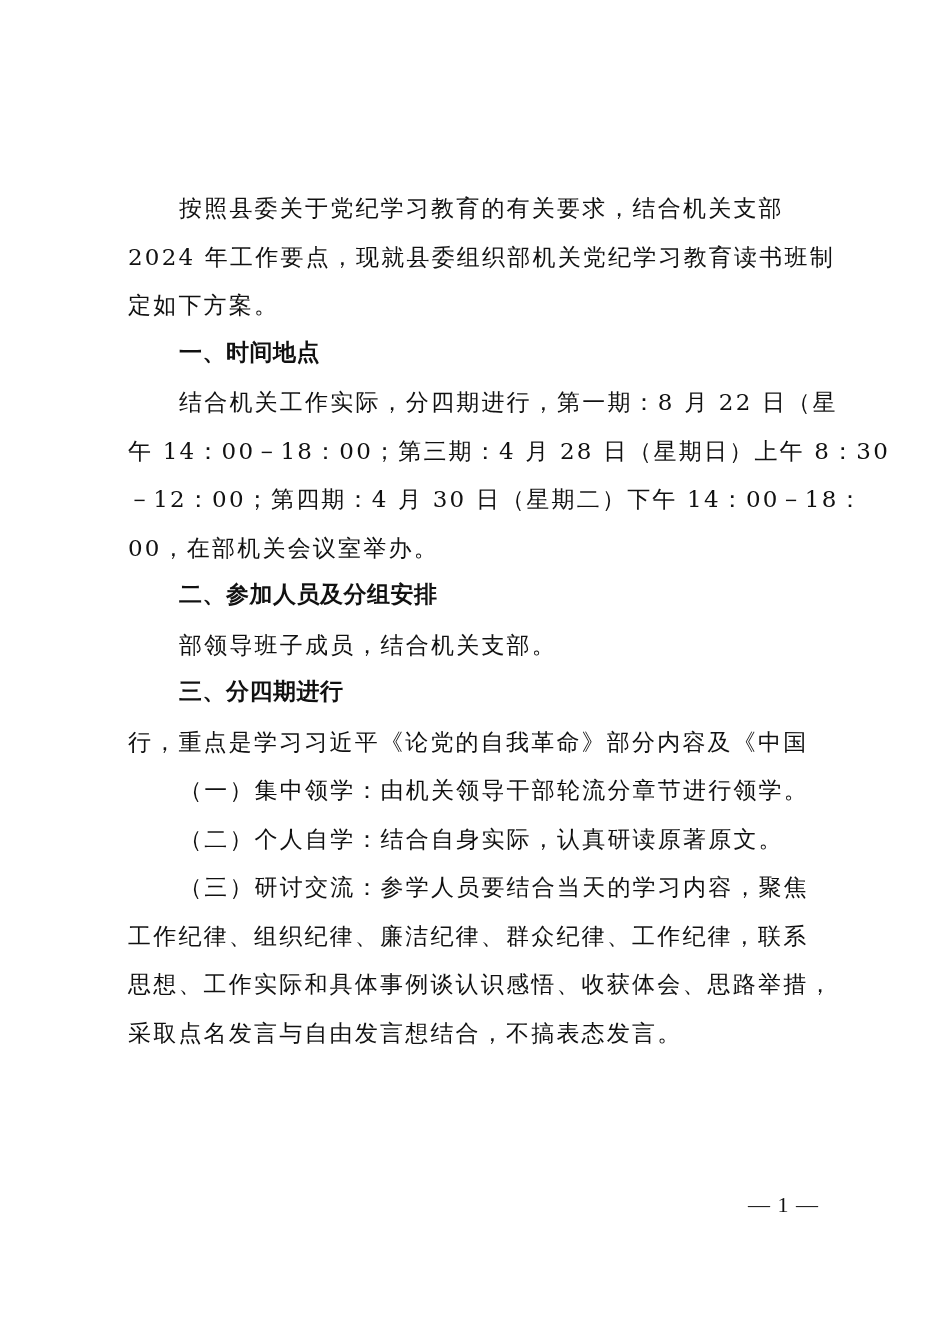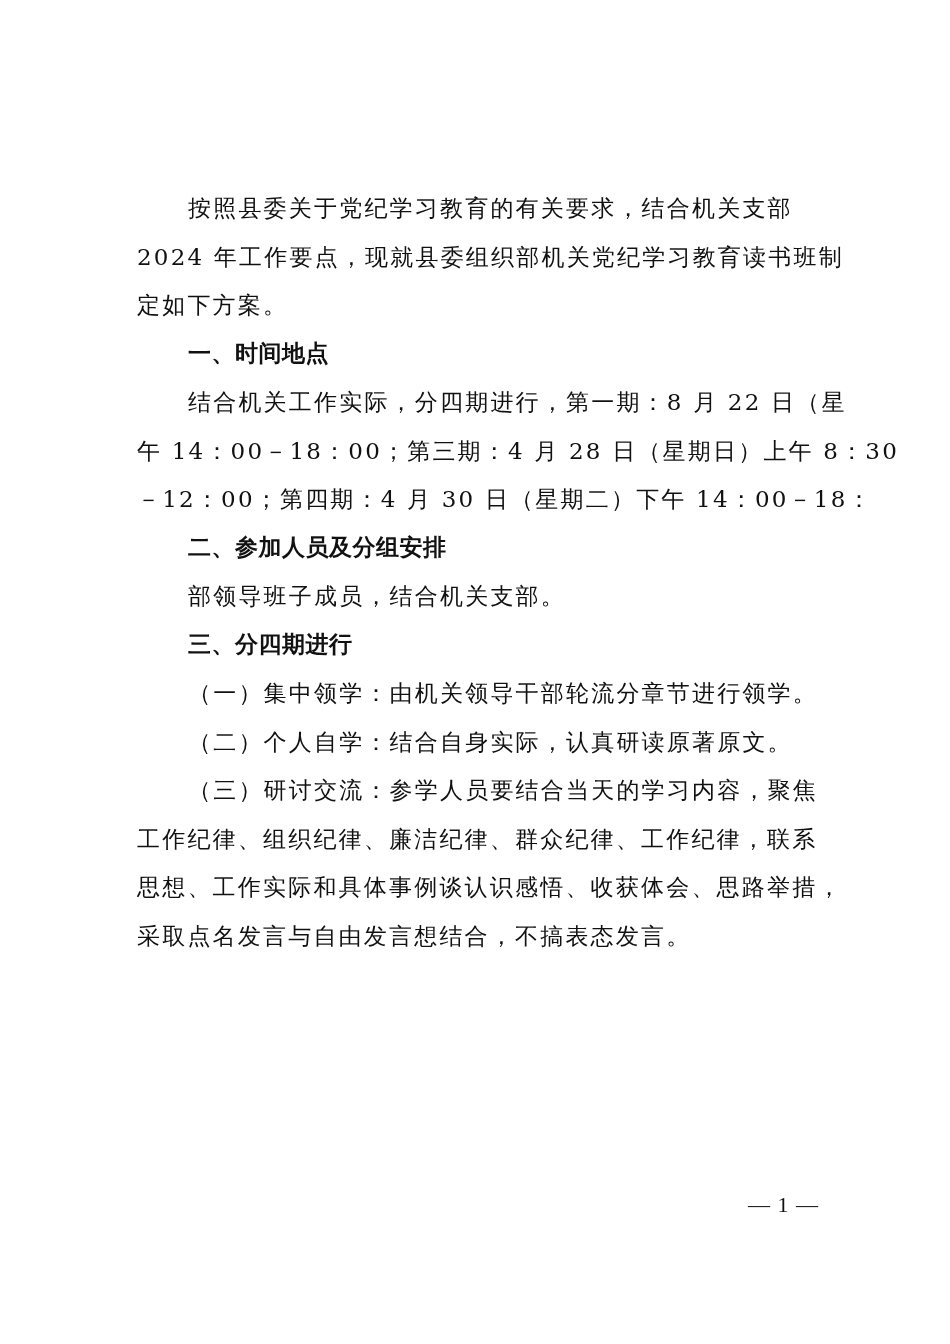--- a/index.html
+++ b/index.html
@@ -10,37 +10,37 @@
     body {
       width: 950px;
       height: 1344px;
       position: relative;
       overflow: hidden;
       font-family: "DejaVu Serif", "Liberation Serif", serif;
       color: #111111;
     }
     .page {
       position: absolute;
-      left: 137px;
+      left: 128px;
       top: 184px;
       width: 706px;
     }
     .line {
       font-size: 23px;
       line-height: 48.5px;
       height: 48.5px;
       white-space: nowrap;
       letter-spacing: 2.2px;
       overflow: visible;
     }
     .indent {
       padding-left: 51px;
     }
     .heading {
-      font-family: Liberation Serif, serif;
+      font-family: Liberation Mono, monospace;
       font-weight: bold;
       letter-spacing: 0.5px;
     }
     .page-number {
       position: absolute;
       left: 748px;
       top: 1192px;
       font-family: "Liberation Serif", serif;
       font-size: 22px;
       letter-spacing: 1px;
@@ -56,29 +56,31 @@
     <div class="line indent">按照县委关于党纪学习教育的有关要求，结合机关支部</div>
     <div class="line">2024 年工作要点，现就县委组织部机关党纪学习教育读书班制</div>
     <div class="line">定如下方案。</div>
   </div>
 
   <div class="line indent heading">一、时间地点</div>
   <div>
     <div class="line indent">结合机关工作实际，分四期进行，第一期：8 月 22 日（星</div>
     <div class="line">午 14：00－18：00；第三期：4 月 28 日（星期日）上午 8：30</div>
     <div class="line">－12：00；第四期：4 月 30 日（星期二）下午 14：00－18：</div>
+    <div class="line">00，在部机关会议室举办。</div>
   </div>
 
   <div class="line indent heading">二、参加人员及分组安排</div>
   <div>
     <div class="line indent">部领导班子成员，结合机关支部。</div>
   </div>
 
   <div class="line indent heading">三、分四期进行</div>
   <div>
+    <div class="line">行，重点是学习习近平《论党的自我革命》部分内容及《中国</div>
   </div>
 
   <div>
     <div class="line indent">（一）集中领学：由机关领导干部轮流分章节进行领学。</div>
   </div>
   <div>
     <div class="line indent">（二）个人自学：结合自身实际，认真研读原著原文。</div>
   </div>
   <div>
     <div class="line indent">（三）研讨交流：参学人员要结合当天的学习内容，聚焦</div>

